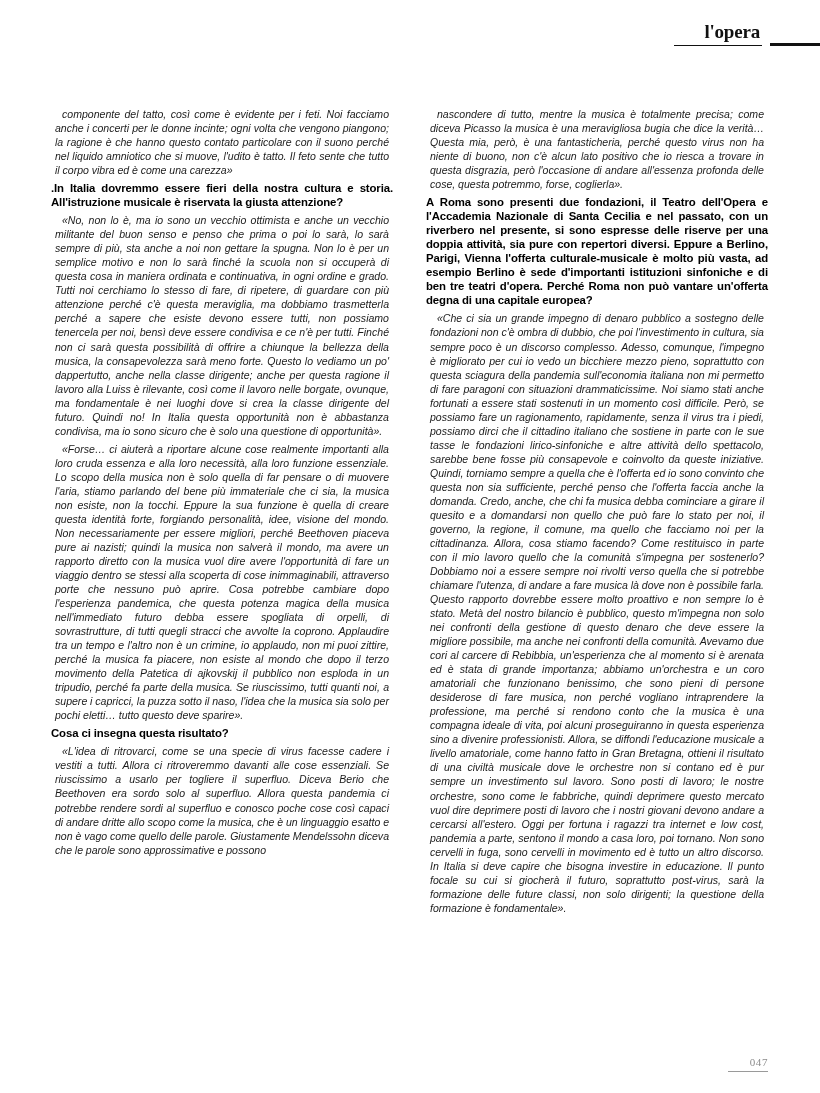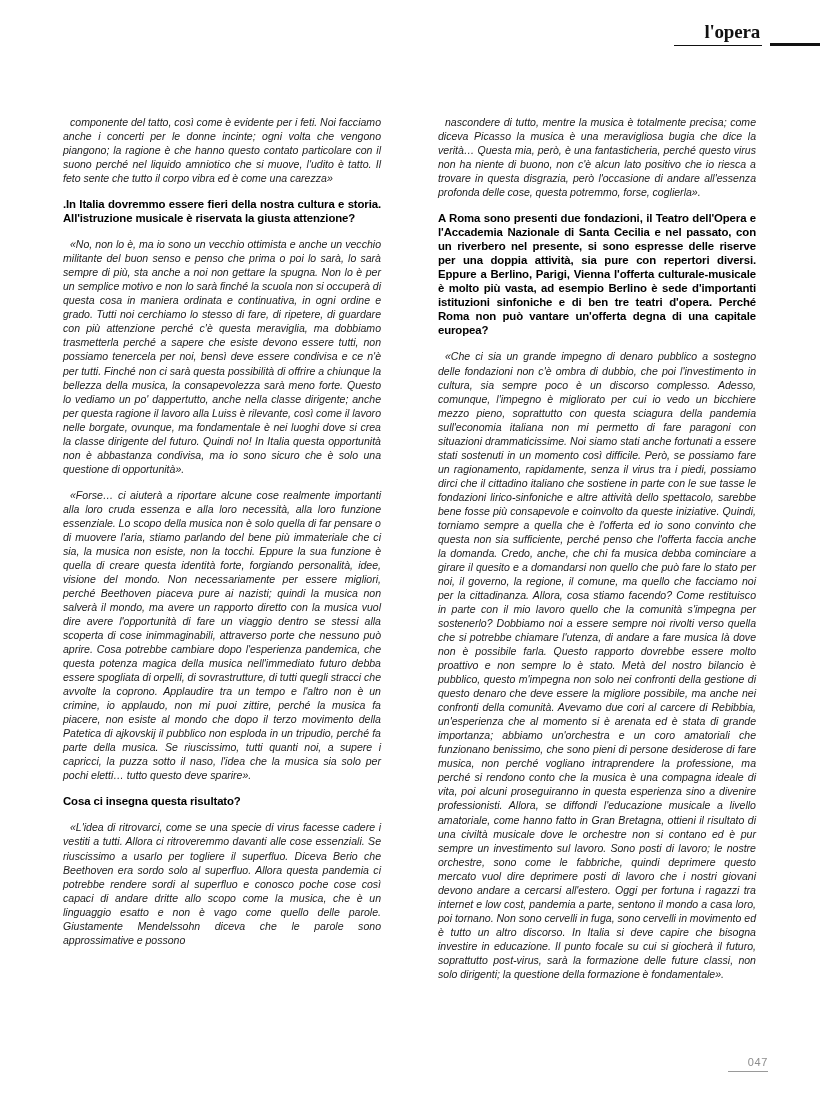--- a/index.html
+++ b/index.html
@@ -65,36 +65,36 @@
   .column {
     width: 342px;
   }
 
   
   .para {
     font-style: italic;
     font-size: 10.55px;
     line-height: 14.03px;
     text-align: justify;
-    margin: 12px;
+    margin: 4px;
     color: #1a1a1a;
     -webkit-hyphens: none;
     hyphens: none;
     word-spacing: -0.1px;
   }
   .para.indent {
     text-indent: 7px;
   }
   .question {
     font-style: normal;
     font-weight: bold;
     font-size: 11.4px;
     line-height: 14.03px;
     text-align: justify;
-    margin: 12px;
+    margin: 0;
     color: #000000;
     letter-spacing: -0.12px;
   }
   .question.lastline-left {
     text-align-last: left;
   }
   .para.lastline-left {
     text-align-last: left;
   }
 
@@ -104,20 +104,21 @@
     right: 52px;
     bottom: 21px;
     text-align: right;
   }
   #folio-number {
     font-size: 11px;
     color: #8c8c8c;
     letter-spacing: 0.6px;
     line-height: 1;
     display: block;
+    font-family: Liberation Serif, serif;
   }
   #folio-rule {
     margin-top: 3px;
     width: 40px;
     height: 1px;
     background: #9a9a9a;
     margin-left: auto;
   }
 </style>
 </head>

